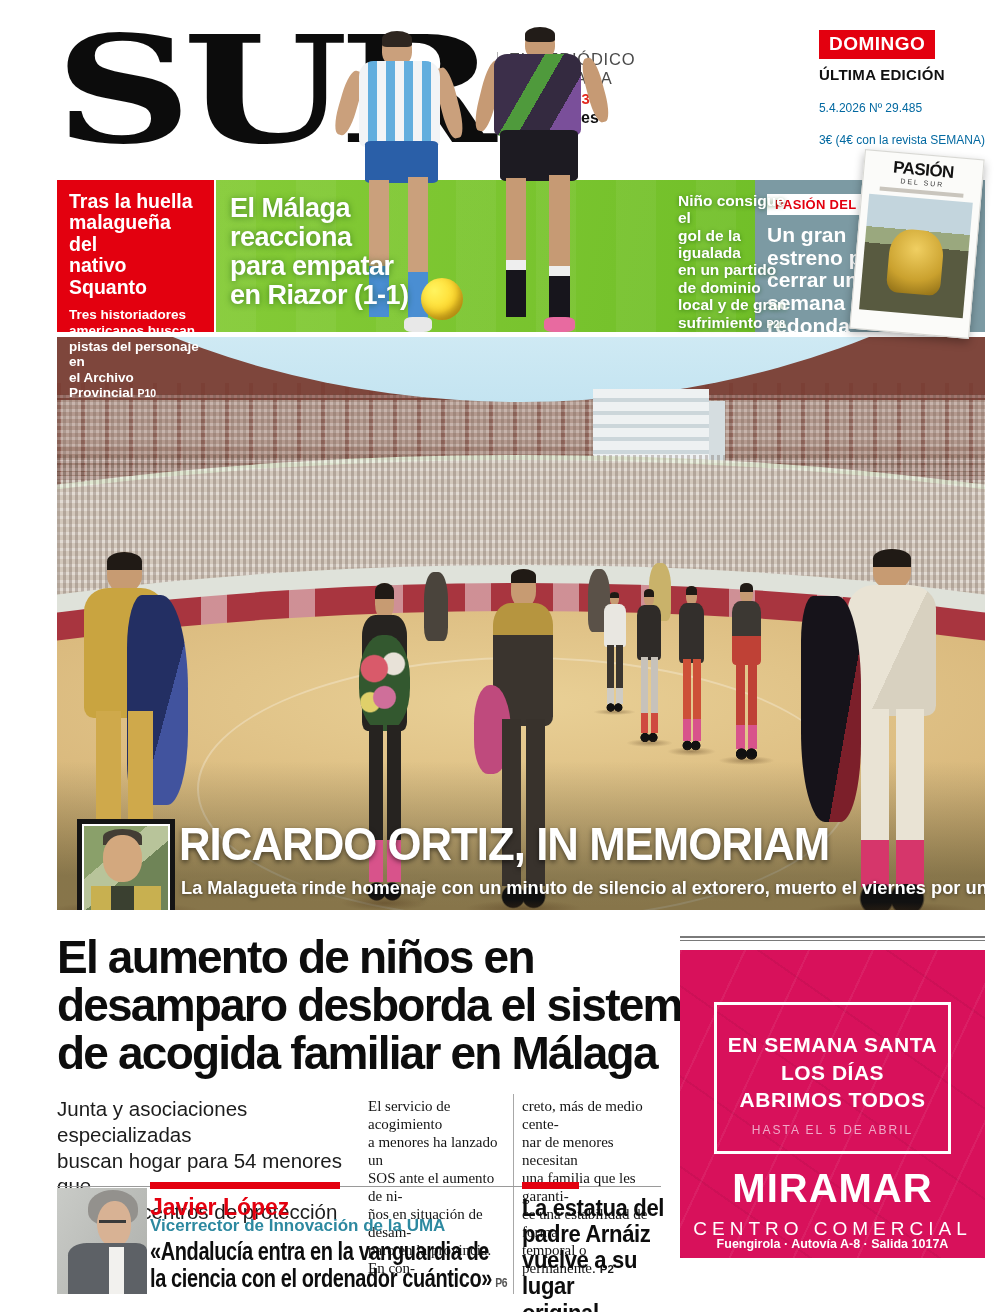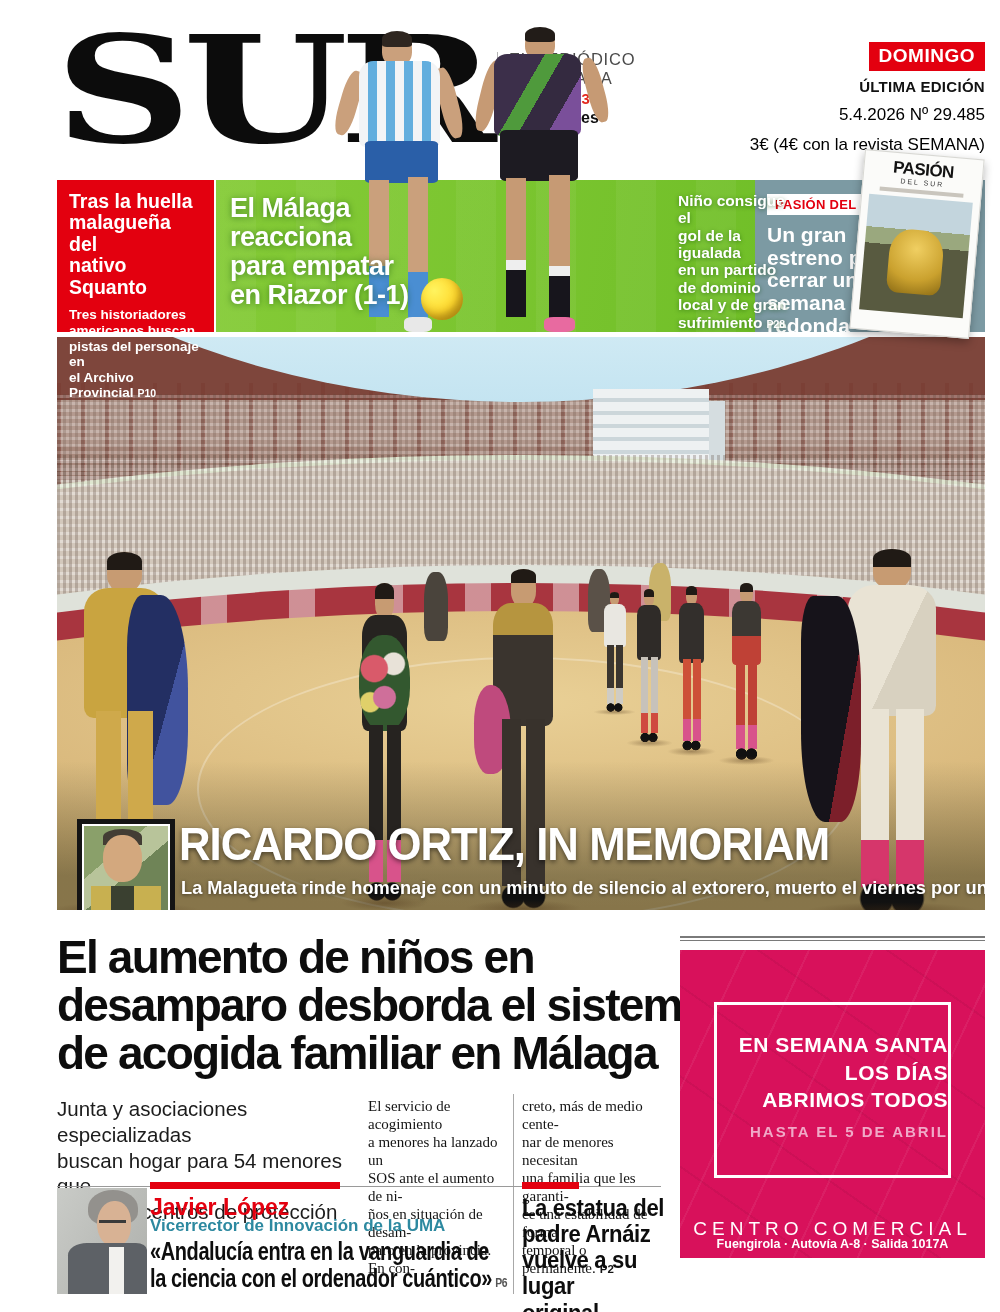--- a/index.html
+++ b/index.html
@@ -11,25 +11,25 @@
 
   
   .sur-logo{left:55px;top:16px;font-family:"DejaVu Serif",serif;font-weight:bold;
             font-size:148px;line-height:1;letter-spacing:-7px;color:#0c0c0c;
             transform:scaleX(1.28);transform-origin:left top;z-index:1;}
   .mast-divider{left:497px;top:52px;width:1px;height:68px;background:#b5b5b5;z-index:1;}
   .mast-info{left:509px;top:50px;z-index:1;line-height:1.15;}
   .mast-pub{font-size:16.5px;color:#4a4a4a;letter-spacing:.8px;font-weight:500;}
   .mast-since{font-size:15px;color:#e3281e;font-weight:bold;margin-top:2px;}
   .mast-site{font-size:16px;color:#101010;font-weight:800;margin-top:2px;}
-  .edition{right:15px;top:42px;text-align:right;z-index:1;}
+  .edition{right:15px;top:30px;text-align:left;z-index:1;}
   .day-badge{display:inline-block;background:#e3000f;color:#fff;font-weight:800;
              font-size:19px;padding:3px 10px 4px;letter-spacing:.5px;}
   .ed-line{font-size:15px;font-weight:800;color:#111;margin-top:7px;letter-spacing:.3px;}
-  .ed-date,.ed-price{font-size:17px;color:#000000;margin-top:10px;}
+  .ed-date,.ed-price{font-size:12px;color:#0369a1;margin-top:18px;}
 
   
   .topstrip{left:57px;top:180px;width:928px;height:152px;z-index:5;}
   .squanto{left:0;top:0;width:157px;height:152px;background:#e3000f;color:#fff;
            padding:11px 12px;box-sizing:border-box;}
   .squanto-h{font-size:19.5px;line-height:1.1;font-weight:800;}
   .squanto-b{font-size:13.5px;line-height:1.16;font-weight:600;margin-top:9px;}
   .pref{font-weight:800;font-size:10.5px;margin-left:4px;}
   .football{left:159px;top:0;width:590px;height:152px;
             background:repeating-linear-gradient(90deg,rgba(255,255,255,.05) 0 40px,rgba(0,0,0,0) 40px 80px),
@@ -146,24 +146,24 @@
   .st-h{left:522px;top:1195px;width:165px;font-size:24px;line-height:1.09;font-weight:800;
      letter-spacing:-.4px;color:#0d0d0d;transform:scaleX(.92);transform-origin:left top;}
   .st-h .pref{font-size:11.5px;}
 
   
   .ad-rules{left:680px;top:936px;width:305px;height:5px;border-top:2px solid #7a7a7a;border-bottom:1px solid #7a7a7a;box-sizing:border-box;}
   .ad{left:680px;top:950px;width:305px;height:308px;background:
       repeating-linear-gradient(115deg,rgba(255,255,255,.06) 0 2px,rgba(0,0,0,0) 2px 58px),
       repeating-linear-gradient(35deg,rgba(0,0,0,.05) 0 2px,rgba(0,0,0,0) 2px 74px),
       #d8115b;color:#fff;}
-  .ad-box{position:absolute;left:34px;right:34px;top:52px;height:176px;border:3px solid #fff;
-      text-align:right;box-sizing:border-box;padding-top:26px;}
+  .ad-box{position:absolute;left:34px;right:34px;top:52px;height:152px;border:3px solid #fff;
+      text-align:center;box-sizing:border-box;padding-top:26px;}
   .ad-line{font-size:21px;font-weight:800;line-height:1.32;letter-spacing:.5px;}
-  .ad-until{font-size:15px;color:#f0a9c7;letter-spacing:2px;margin-top:9px;font-weight:700;}
+  .ad-until{font-size:12px;color:#f0a9c7;letter-spacing:2px;margin-top:9px;font-weight:400;}
   .ad-brand{position:absolute;left:0;top:216px;width:100%;text-align:center;font-size:40px;
       font-weight:800;letter-spacing:1px;}
   .ad-brand-sub{position:absolute;left:0;top:268px;width:100%;text-align:center;font-size:19px;
       letter-spacing:5px;font-weight:400;}
   .ad-addr{position:absolute;left:0;top:287px;width:100%;text-align:center;font-size:12.5px;font-weight:700;}
 </style>
 </head>
 <body>
 
 <div class="page">
@@ -391,17 +391,18 @@
 lugar original</span><span class="pref">P13</span></div>
 
   <div class="abs ad-rules"></div>
   <div class="abs ad">
     <div class="ad-box">
       <div class="ad-line">EN SEMANA SANTA</div>
       <div class="ad-line">LOS DÍAS</div>
       <div class="ad-line">ABRIMOS TODOS</div>
       <div class="ad-until">HASTA EL 5 DE ABRIL</div>
     </div>
+    <div class="ad-brand">MIRAMAR</div>
     <div class="ad-brand-sub">CENTRO COMERCIAL</div>
     <div class="ad-addr">Fuengirola · Autovía A-8 · Salida 1017A</div>
   </div>
 
 </div>
 
 </body></html>

